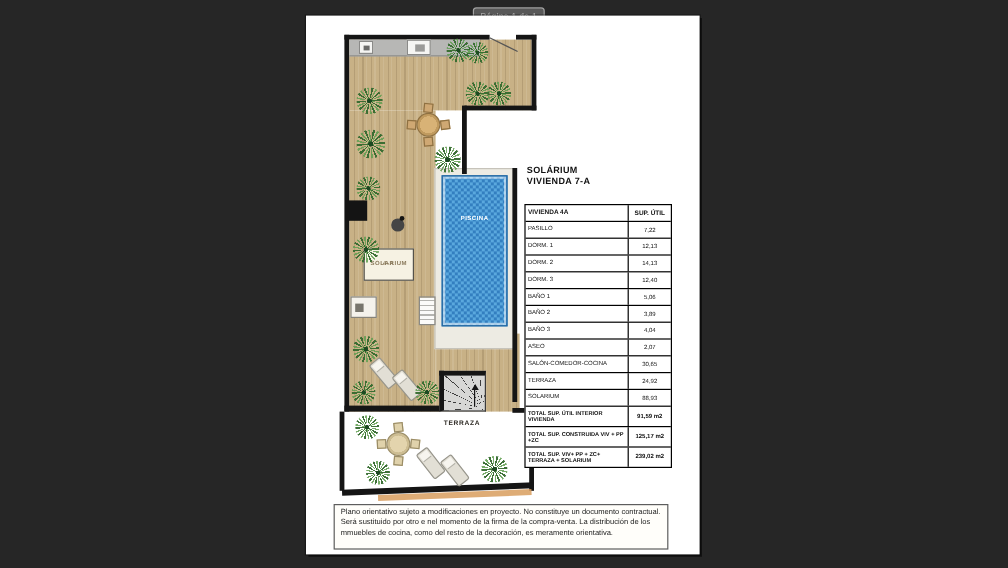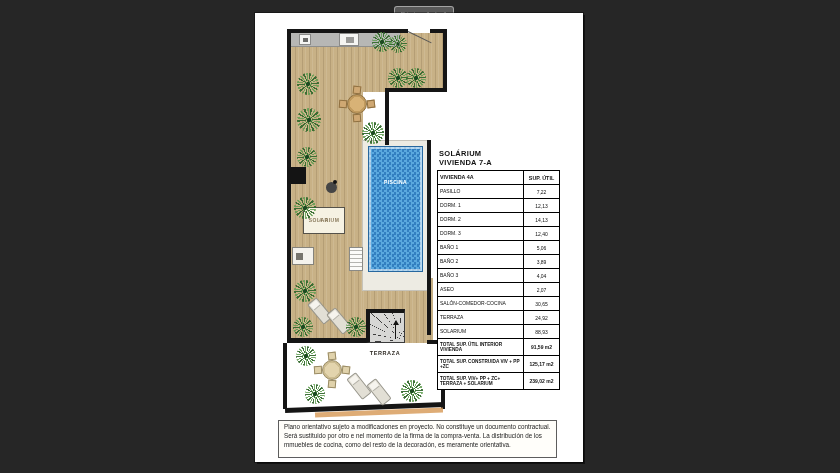--- a/index.html
+++ b/index.html
@@ -52,21 +52,21 @@
   .dining{width:36px;height:36px;}
   .dining .table-round{left:8px;top:8px;width:20px;height:20px;border-radius:50%;
         background:radial-gradient(circle,#d8b276 0 55%,#c09a5e 56% 100%);border:1px solid #8f7142;}
   .dining .chair{width:8px;height:8px;background:#cfa873;border:1px solid #8f7142;}
   .dining.light .table-round{background:radial-gradient(circle,#e3d4ad 0 55%,#cdbd92 56% 100%);border-color:#9a8c66;}
   .dining.light .chair{background:#e0d2ab;border-color:#9a8c66;}
   .door-line{width:26px;height:1px;background:#555;transform-origin:left center;}
   .terr-label{font-size:5.5px;font-weight:bold;color:#2e2a24;letter-spacing:.6px;text-align:center;}
   .balcony-edge{background:#d89d5e;opacity:.85;}
   
-  .panel-title{position:absolute;left:184px;top:136px;font-size:7.5px;font-weight:bold;color:#111;
+  .panel-title{position:absolute;left:184px;top:124px;font-size:7.5px;font-weight:bold;color:#111;
         line-height:1.2;letter-spacing:.3px;}
   .areas-table{position:absolute;left:182px;top:157px;width:121px;border:1.5px solid #000;background:#fff;}
   .t-row{display:flex;border-top:1px solid #000;min-height:13px;align-items:stretch;}
   .t-row:first-child{border-top:none;}
   .t-cell{display:flex;align-items:center;}
   .t-label{flex:1;padding:1px 2px;font-size:5px;color:#111;line-height:1.15;}
   .t-value{width:35px;border-left:1px solid #000;justify-content:center;text-align:center;font-size:5px;color:#111;}
   .t-head .t-label,.t-head .t-value{font-weight:bold;font-size:5.4px;}
   .t-row.total{min-height:16px;}
   .t-row.total .t-label{font-weight:bold;font-size:4.7px;}

